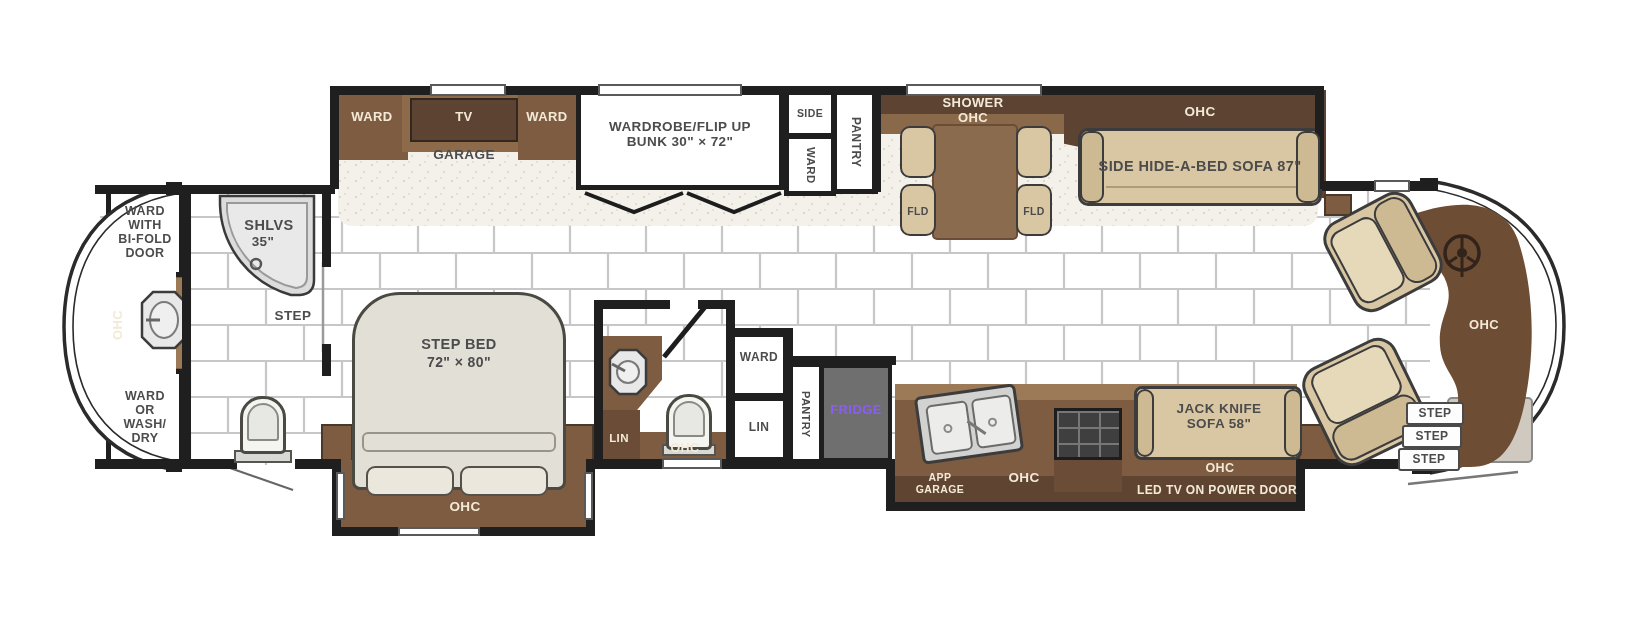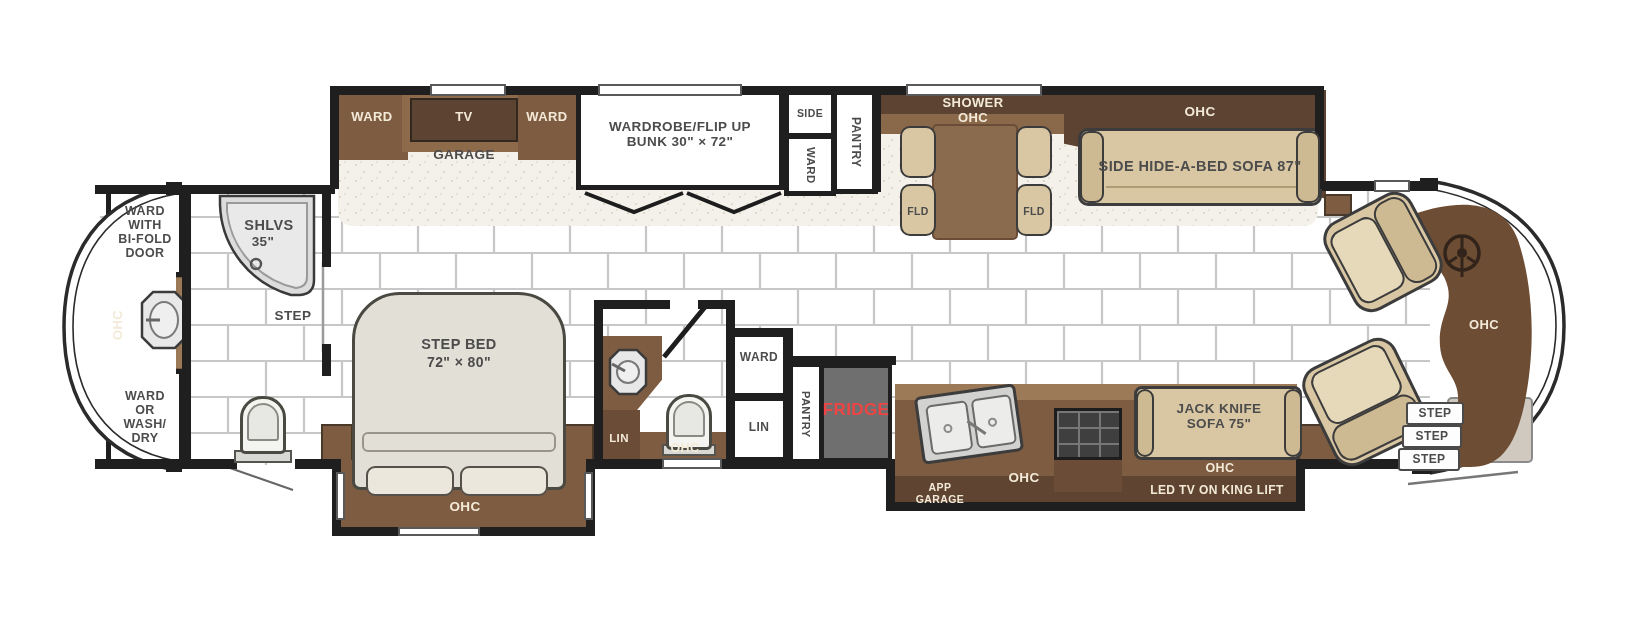--- a/index.html
+++ b/index.html
@@ -296,24 +296,24 @@
 
   <div class="lbl cream" style="left:1160px;top:102px;width:80px;height:20px;font-size:13.5px;">OHC</div>
   <div class="lbl" style="left:1088px;top:156px;width:224px;height:20px;font-size:14.5px;z-index:8;">SIDE HIDE-A-BED SOFA 87"</div>
 
   <div class="lbl cream" style="left:598px;top:428px;width:42px;height:22px;font-size:11.5px;">LIN</div>
   <div class="lbl cream" style="left:638px;top:438px;width:94px;height:20px;font-size:12.5px;">OHC</div>
   <div class="lbl" style="left:732px;top:348px;width:54px;height:20px;font-size:12px;">WARD</div>
   <div class="lbl" style="left:732px;top:418px;width:54px;height:20px;font-size:12px;">LIN</div>
   <div class="lbl vert" style="left:792px;top:370px;width:28px;height:88px;font-size:11px;">PANTRY</div>
 
-  <div class="lbl" style="left:822px;top:400px;width:68px;height:20px;font-size:17px;color:#ef4444;z-index:8;">FRIDGE</div>
-  <div class="lbl cream" style="left:904px;top:480px;width:72px;height:28px;font-size:10.5px;">APP
+  <div class="lbl" style="left:822px;top:400px;width:68px;height:20px;font-size:13px;color:#8b5cf6;z-index:8;">FRIDGE</div>
+  <div class="lbl cream" style="left:904px;top:470px;width:72px;height:28px;font-size:10.5px;">APP
 GARAGE</div>
   <div class="lbl cream" style="left:996px;top:468px;width:56px;height:20px;font-size:13.5px;">OHC</div>
   <div class="lbl" style="left:1146px;top:398px;width:146px;height:36px;font-size:13.5px;z-index:8;">JACK KNIFE
-SOFA 75"</div>
+SOFA 58"</div>
   <div class="lbl cream" style="left:1190px;top:460px;width:60px;height:16px;font-size:12.5px;">OHC</div>
-  <div class="lbl cream" style="left:1130px;top:483px;width:174px;height:16px;font-size:12px;">LED TV ON KING LIFT</div>
+  <div class="lbl cream" style="left:1130px;top:483px;width:174px;height:16px;font-size:12px;">LED TV ON POWER DOOR</div>
 
   <div class="lbl cream" style="left:1460px;top:316px;width:48px;height:18px;font-size:13px;">OHC</div>
 
 </div>
 
 </body></html>

